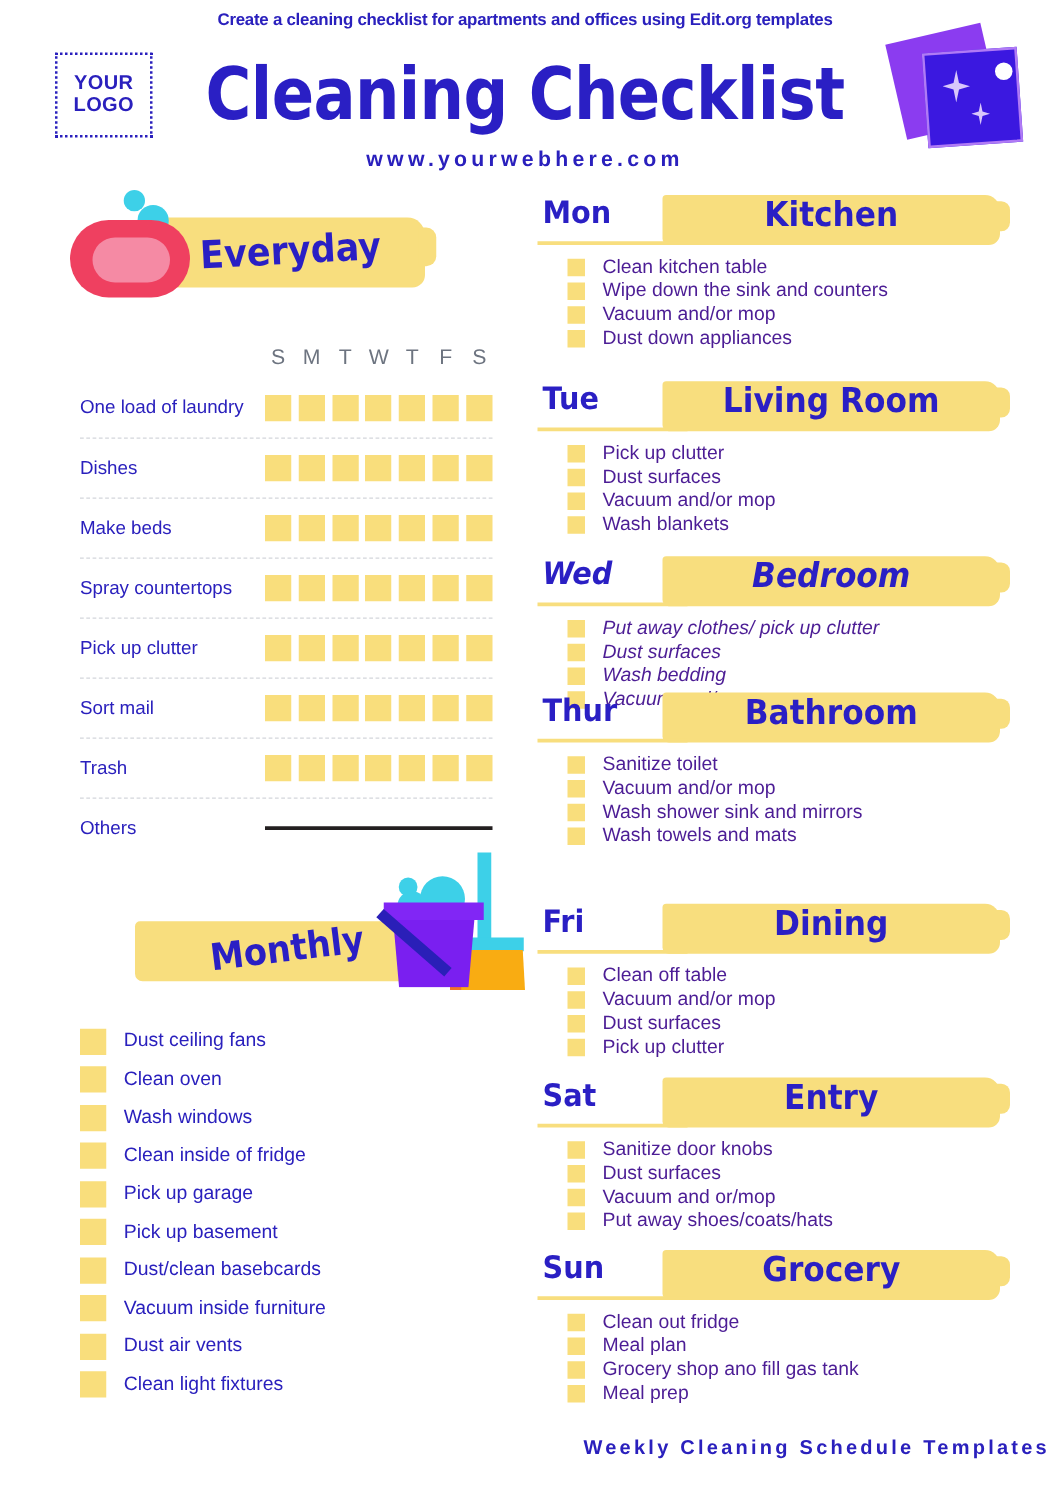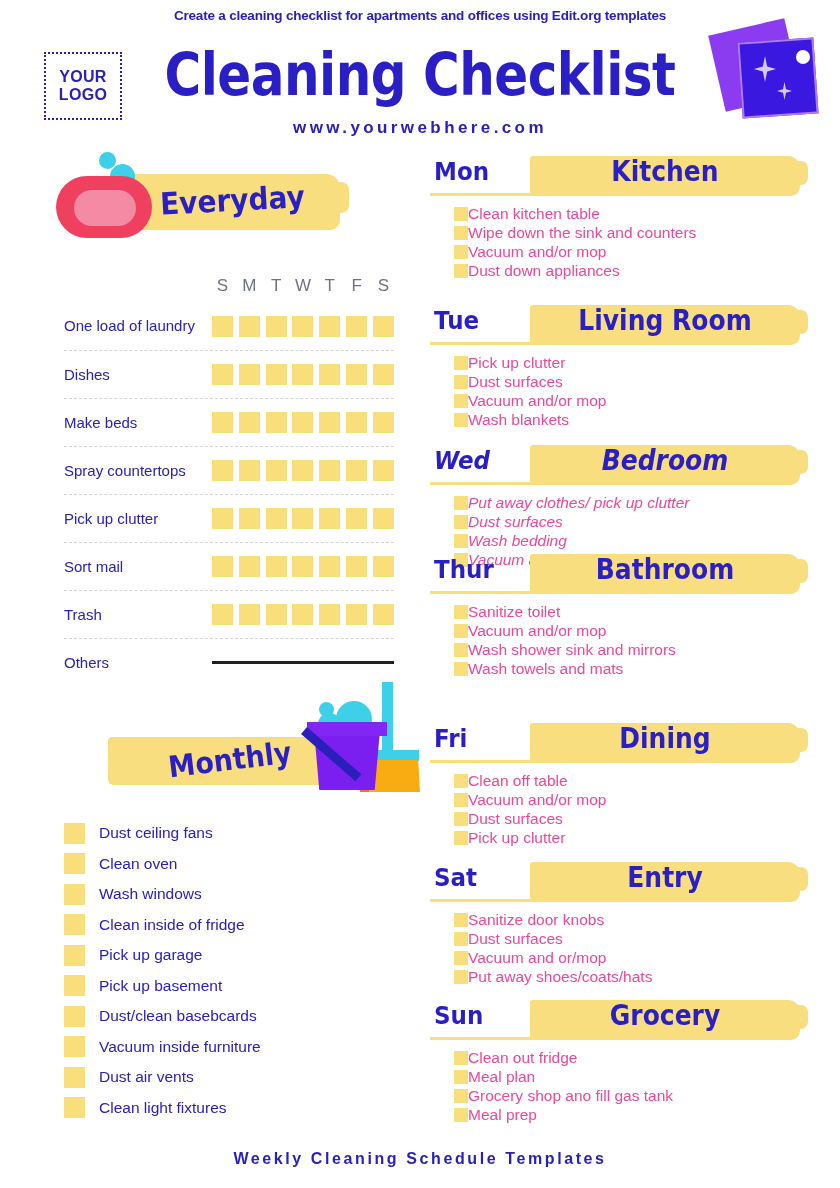--- a/index.html
+++ b/index.html
@@ -23,21 +23,21 @@
     text-align: center;
     font-size: 13.5px;
     font-weight: 600;
     color: #2a20bd;
     letter-spacing: -0.2px;
   }
 
   
   .logo-box {
     position: absolute;
-    left: 44px; top: 52px;
+    left: 44px; top: 42px;
     width: 78px; height: 68px;
     border: 2.5px dotted #2a20bd;
     display: flex; flex-direction: column;
     align-items: center; justify-content: center;
     line-height: 1.12;
   }
   .logo-box span {
     font-size: 16px; font-weight: bold; color: #2a20bd;
     letter-spacing: 0.3px;
   }
@@ -262,27 +262,27 @@
     width: 270px; text-align: center;
     font-family: "DejaVu Sans", sans-serif;
     font-size: 25px; font-weight: bold;
     color: #2a1fc4;
     transform: scaleY(1.1);
     z-index: 2;
   }
   .day-items { margin-top: 4px; padding-left: 24px; }
   .d-item { display: flex; align-items: center; height: 19.2px; }
   .d-box { width: 14px; height: 14px; background: #f9de7c; flex: 0 0 auto; }
-  .d-text { font-size: 15.5px; color: #ec4899; }
+  .d-text { margin-left: 14px; font-size: 15.5px; color: #4c1d95; }
 
   
   .footer {
     position: absolute;
     left: 0; right: 0; top: 1150px;
-    text-align: center;
+    text-align: right;
     font-size: 16px;
     font-weight: 600;
     color: #2a20bd;
     letter-spacing: 2.6px;
   }
 </style>
 </head>
 <body>
 
 <div class="page">

